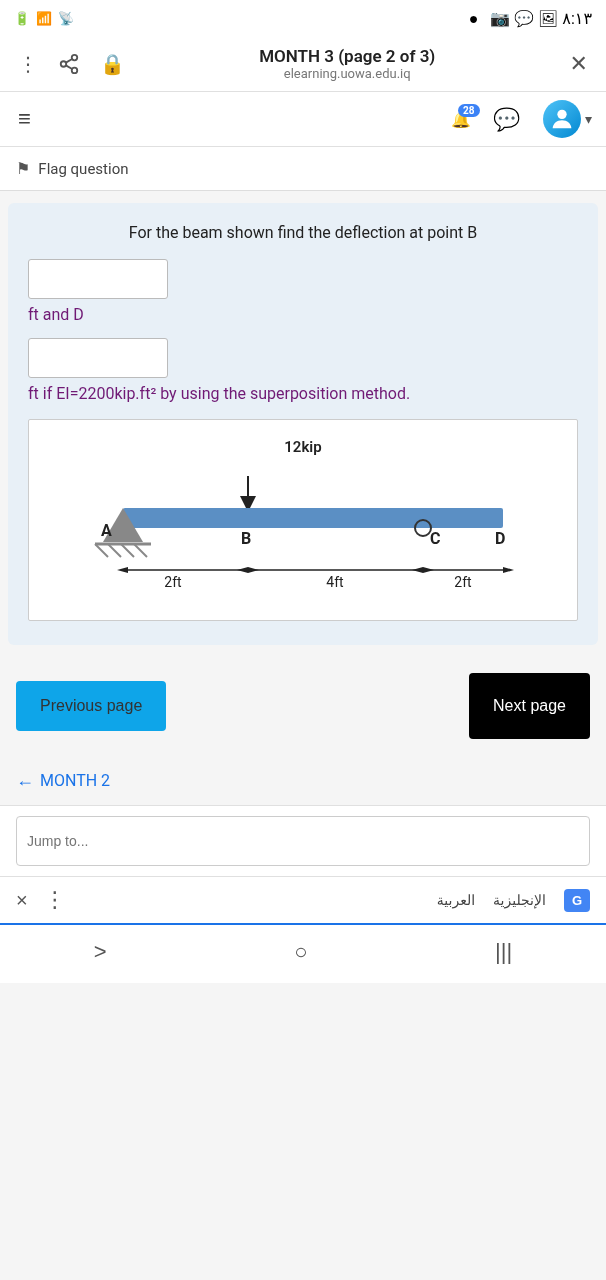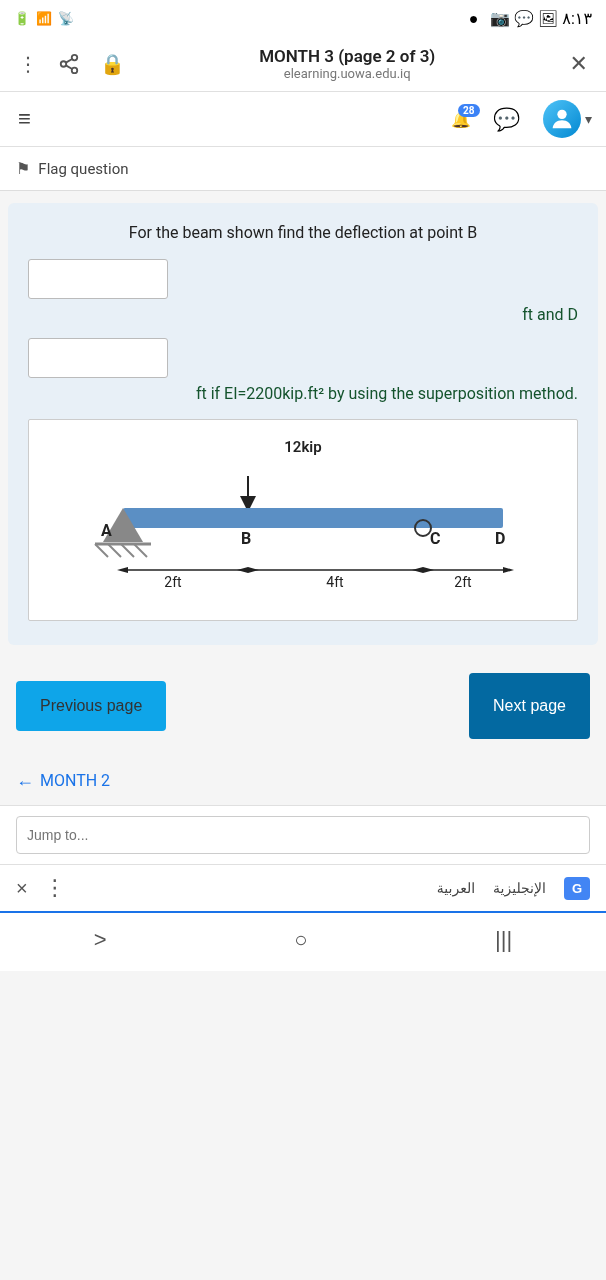--- a/index.html
+++ b/index.html
@@ -131,24 +131,23 @@
       height: 40px;
       border: 1px solid #bbb;
       border-radius: 3px;
       background: #fff;
       margin-bottom: 6px;
       padding: 4px 8px;
       font-size: 14px;
     }
     .inline-label {
       font-size: 16px;
-      color: #14532d;
+      color: #701a75;
       margin-bottom: 14px;
       display: block;
-      text-align: right;
     }
 
     
     .beam-diagram {
       background: #fff;
       border: 1px solid #ccc;
       border-radius: 2px;
       margin-top: 16px;
       padding: 18px 16px 18px 16px;
       position: relative;
@@ -179,21 +178,21 @@
     .prev-btn {
       background: #0ea5e9;
       color: #333;
       border: none;
       border-radius: 4px;
       padding: 16px 24px;
       font-size: 16px;
       cursor: pointer;
     }
     .next-btn {
-      background: #0369a1;
+      background: #000000;
       color: #fff;
       border: none;
       border-radius: 4px;
       padding: 24px 24px;
       font-size: 16px;
       cursor: pointer;
     }
 
     
     .month-nav {
@@ -209,21 +208,21 @@
     }
 
     
     .bottom-input-bar {
       background: #fff;
       padding: 10px 16px;
       border-top: 1px solid #e0e0e0;
     }
     .bottom-input {
       width: 100%;
-      height: 38px;
+      height: 50px;
       border: 1px solid #ccc;
       border-radius: 4px;
       padding: 1px 10px;
       font-size: 14px;
     }
 
     
     .translate-bar {
       background: #fff;
       border-top: 1px solid #e0e0e0;

